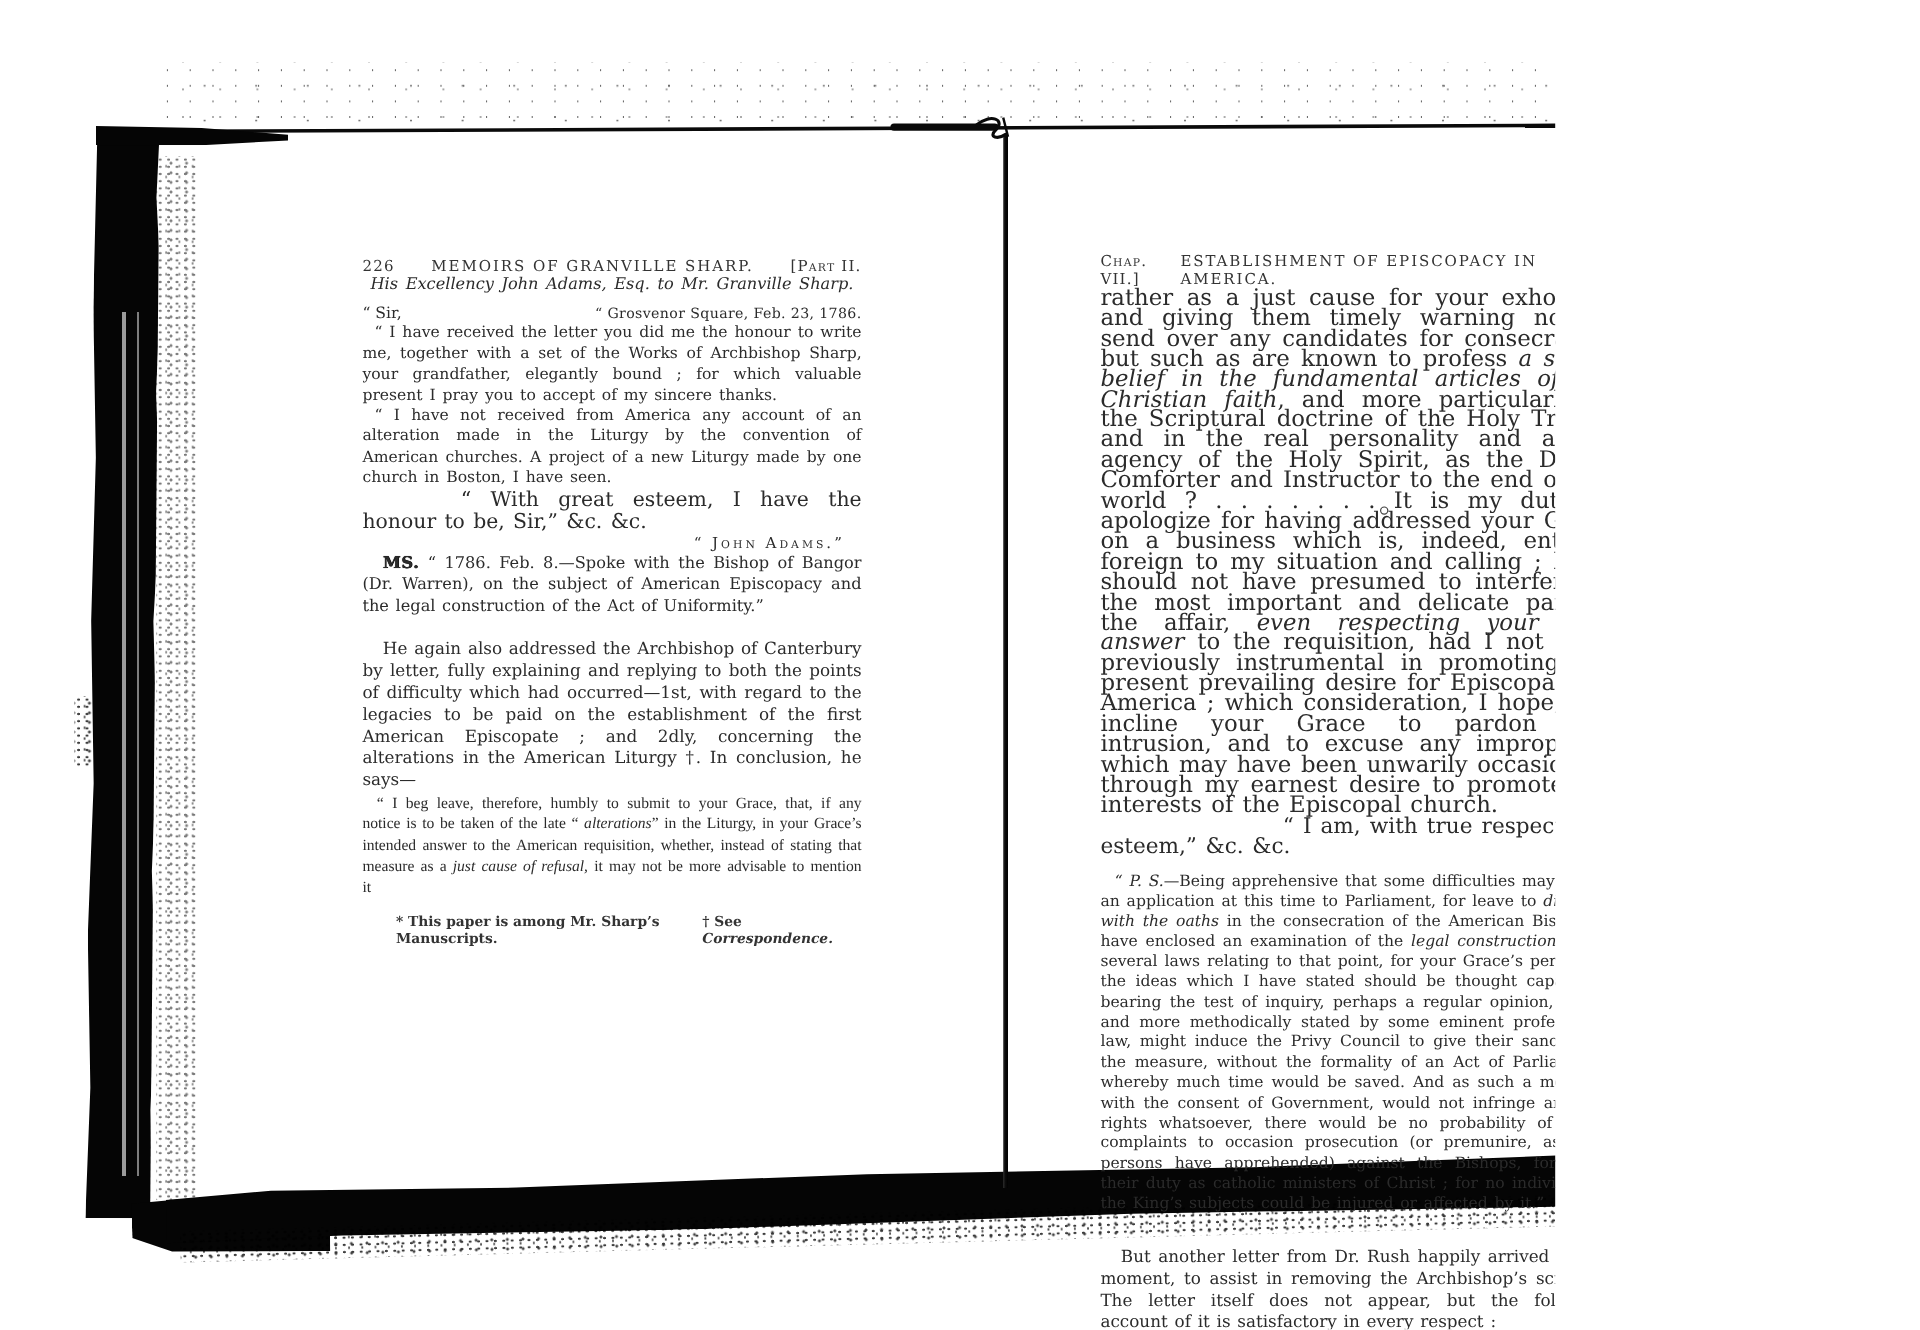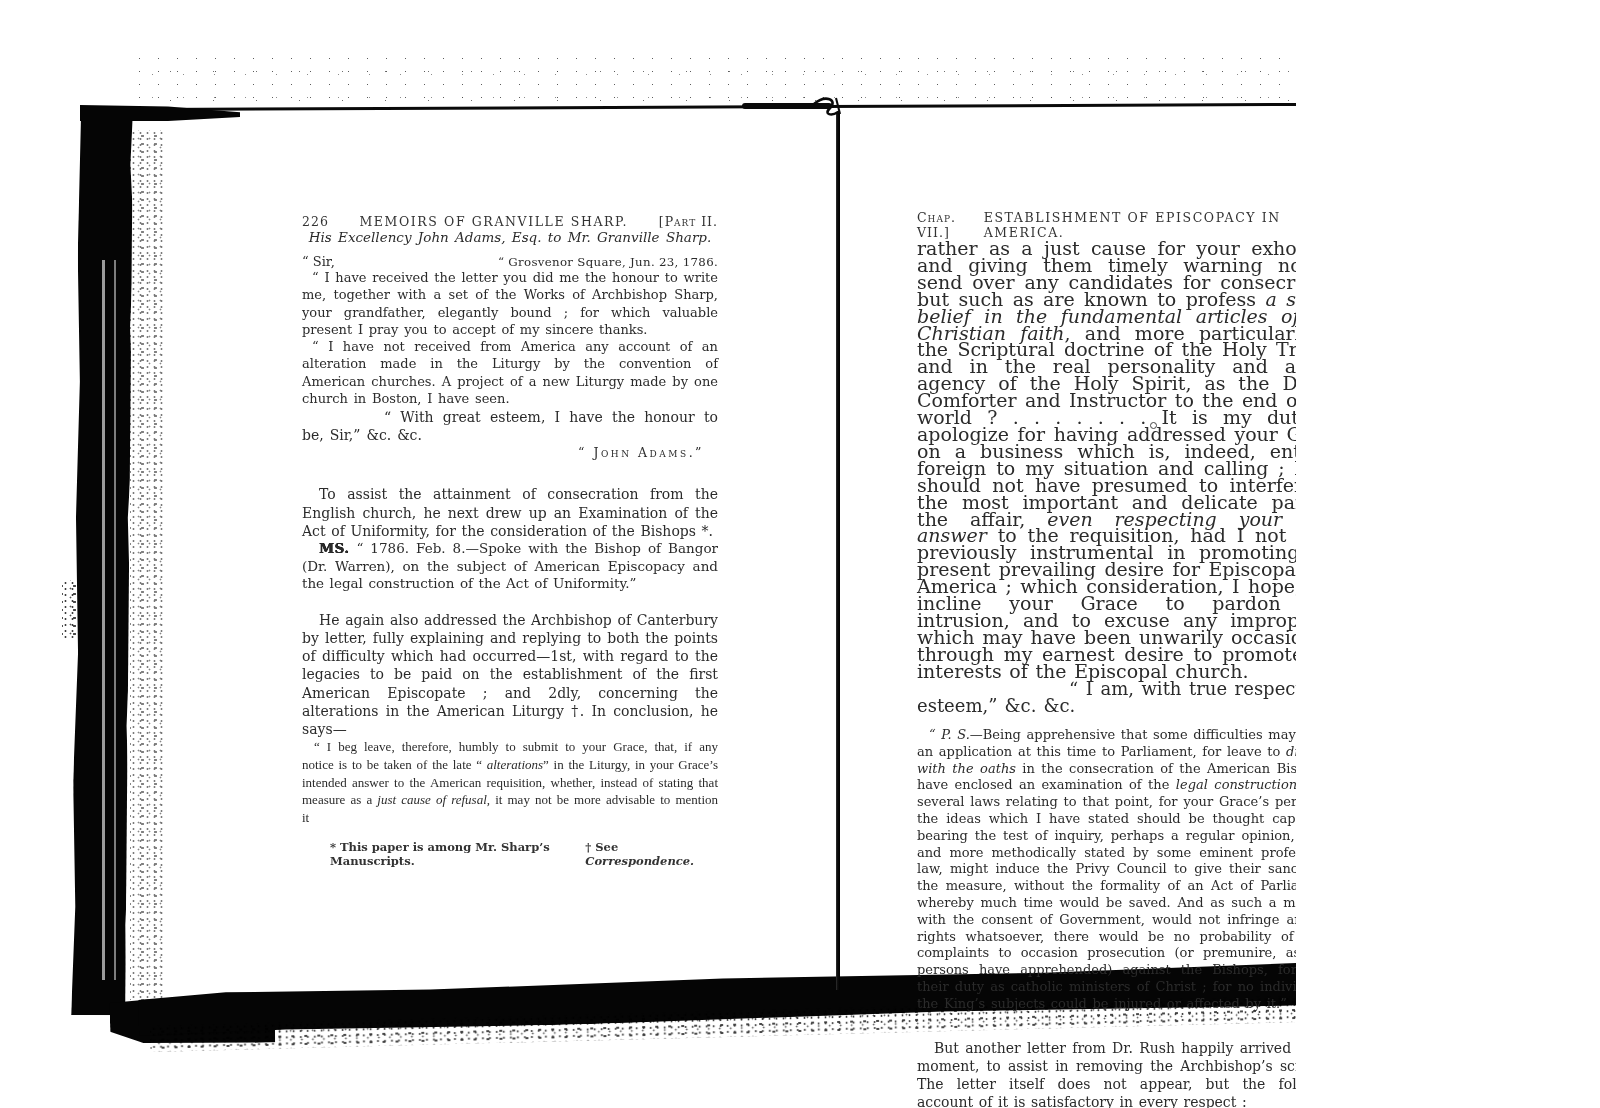--- a/index.html
+++ b/index.html
@@ -69,21 +69,21 @@
   .runhead{display:flex;justify-content:space-between;align-items:baseline;
            font-size:12.5px;letter-spacing:1px;text-align:left;color:#333;}
   .runhead .title{letter-spacing:1.6px;}
   .sc{font-variant:small-caps;}
 
   .letter-heading{font-style:italic;text-align:center;font-size:13.5px;word-spacing:2px;}
   .salutation-row{display:flex;justify-content:space-between;align-items:baseline;margin-top:9px;font-size:13px;}
   .salutation-row .dateline{font-size:11.8px;letter-spacing:.3px;}
 
   .letter-p{font-size:13px;line-height:17.3px;margin:0;text-indent:10px;word-spacing:1.6px;}
-  .closing{font-size:14px;line-height:17.3px;margin:2px 0 0 0;text-indent:82px;word-spacing:1.5px;}
+  .closing{font-size:17px;line-height:17.3px;margin:2px 0 0 0;text-indent:82px;word-spacing:1.5px;}
   .signature{font-size:12.5px;line-height:17.5px;margin:0;text-align:right;padding-right:14px;
              font-variant:small-caps;letter-spacing:2.5px;}
 
   .narrative{font-size:14px;line-height:18.2px;margin:0;text-indent:17px;word-spacing:1.2px;}
   .mt-24{margin-top:24px;} .mt-20{margin-top:20px;} .mt-18{margin-top:18px;} .mt-12{margin-top:12px;} .mt-26{margin-top:26px;}
 
   .ms-entry{font-size:13.5px;line-height:17.6px;margin:0;text-indent:17px;word-spacing:1.2px;}
   .ms-mark{font-weight:700;letter-spacing:.5px;text-shadow:0 0 .6px #000, .4px 0 0 #000;}
 
   .quote-p{font-size:13px;line-height:17.7px;margin:0;text-indent:12px;word-spacing:1.4px;font-family:Liberation Serif, serif;}
@@ -133,29 +133,28 @@
     <div class="runhead">
       <span>226</span>
       <span class="title">MEMOIRS OF GRANVILLE SHARP.</span>
       <span class="sc">[Part II.</span>
     </div>
 
     <div class="letter-heading">His Excellency John Adams, Esq. to Mr. Granville Sharp.</div>
 
     <div class="salutation-row">
       <span>“ Sir,</span>
-      <span class="dateline">“ Grosvenor Square, Jun. 23, 1786.</span>
+      <span class="dateline">“ Grosvenor Square, Feb. 23, 1786.</span>
     </div>
 
     <p class="letter-p">“ I have received the letter you did me the honour to write me, together with a set of the Works of Archbishop Sharp, your grandfather, elegantly bound ; for which valuable present I pray you to accept of my sincere thanks.</p>
     <p class="letter-p">“ I have not received from America any account of an alteration made in the Liturgy by the convention of American churches.  A project of a new Liturgy made by one church in Boston, I have seen.</p>
     <p class="closing">“ With great esteem, I have the honour to be, Sir,” &amp;c. &amp;c.</p>
     <p class="signature">“ John Adams.”</p>
 
-    <p class="narrative mt-24">To assist the attainment of consecration from the English church, he next drew up an Examination of the Act of Uniformity, for the consideration of the Bishops *.</p>
 
     <p class="ms-entry mt-20"><span class="ms-mark">MS.</span><span> “ 1786. Feb. 8.—Spoke with the Bishop of Bangor (Dr. Warren), on the subject of American Episcopacy and the legal construction of the Act of Uniformity.”</span></p>
 
     <p class="narrative mt-18">He again also addressed the Archbishop of Canterbury by letter, fully explaining and replying to both the points of difficulty which had occurred—1st, with regard to the legacies to be paid on the establishment of the first American Episcopate ; and 2dly, concerning the alterations in the American Liturgy †.  In conclusion, he says—</p>
 
     <p class="quote-p mt-12"><span>“ I beg leave, therefore, humbly to submit to your Grace, that, if any notice is to be taken of the late “ </span><span class="it">alterations</span><span>” in the Liturgy, in your Grace’s intended answer to the American requisition, whether, instead of stating that measure as a </span><span class="it">just cause of refusal,</span><span> it may not be more advisable to mention it</span></p>
 
     <div class="footnote-row">
       <span>* This paper is among Mr. Sharp’s Manuscripts.</span>
       <span><span>† See </span><span class="it">Correspondence.</span></span>

